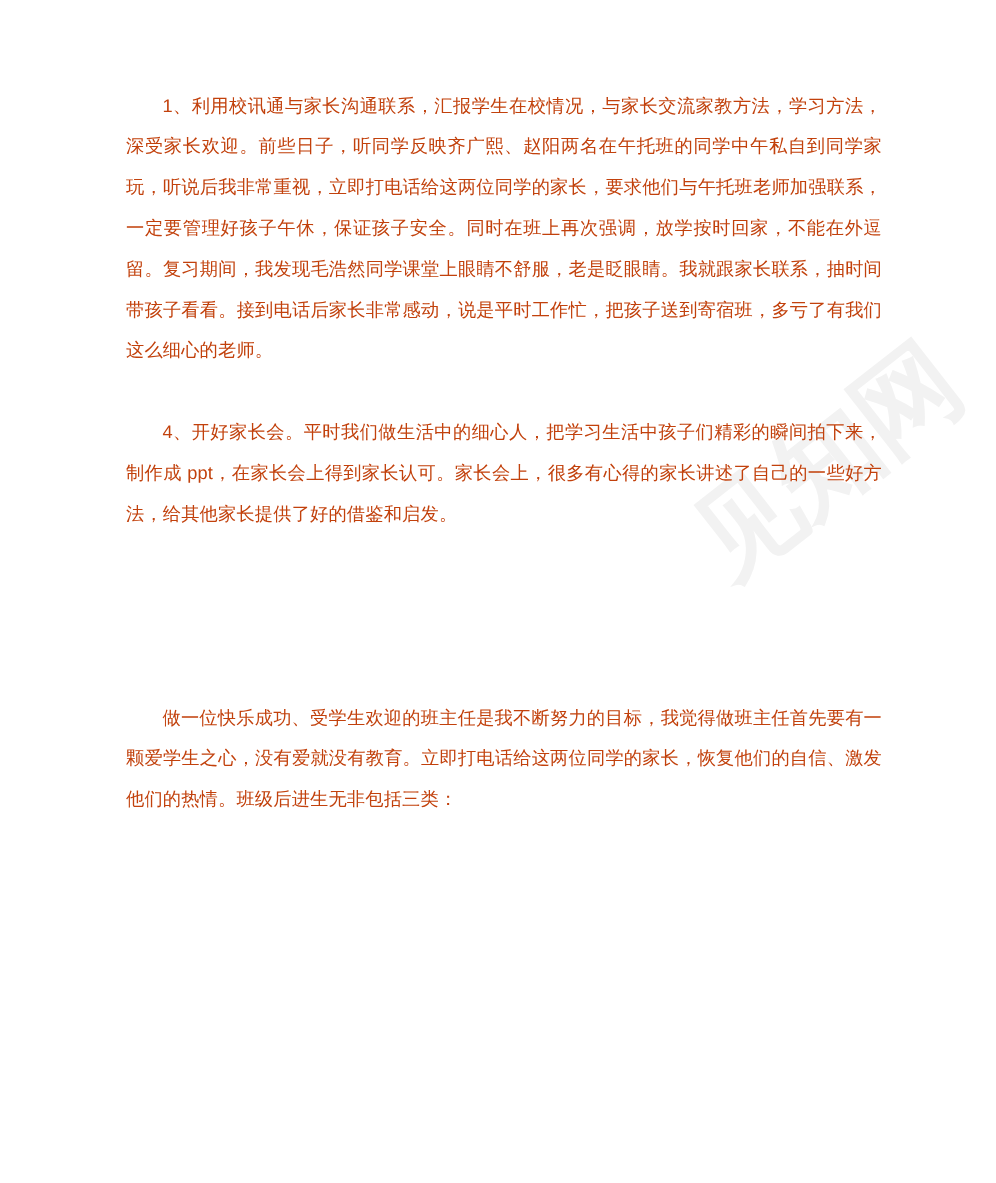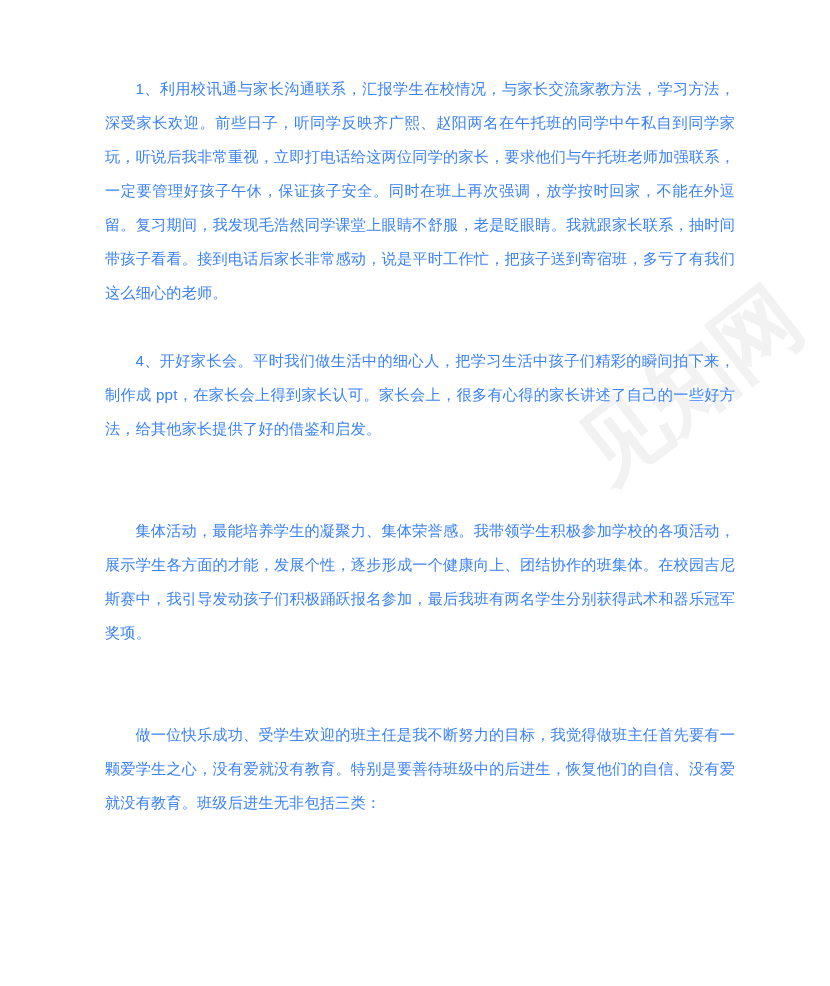--- a/index.html
+++ b/index.html
@@ -49,21 +49,21 @@
     width: 830px;
     height: 986px;
     z-index: 2;
     box-sizing: border-box;
     padding: 72px 95px 0 105px;
   }
   .para {
     margin: 0;
     font-size: 15.2px;
     line-height: 34px;
-    color: #3b82f6;
+    color: #c2410c;
     text-align: justify;
     text-justify: inter-ideograph;
     letter-spacing: 0.15px;
     font-weight: 400;
     word-break: break-all;
   }
   .para.indent {
     text-indent: 2em;
   }
   .para.heading {
@@ -88,23 +88,22 @@
 
     <div class="gap-sm"></div>
 
     <p class="para indent">4、开好家长会。平时我们做生活中的细心人，把学习生活中孩子们精彩的瞬间拍下来，制作成 ppt，在家长会上得到家长认可。家长会上，很多有心得的家长讲述了自己的一些好方法，给其他家长提供了好的借鉴和启发。</p>
 
     <div class="gap-sm"></div>
 
 
     <div class="gap-sm"></div>
 
-    <p class="para indent">集体活动，最能培养学生的凝聚力、集体荣誉感。我带领学生积极参加学校的各项活动，展示学生各方面的才能，发展个性，逐步形成一个健康向上、团结协作的班集体。在校园吉尼斯赛中，我引导发动孩子们积极踊跃报名参加，最后我班有两名学生分别获得武术和器乐冠军奖项。</p>
 
     <div class="gap-sm"></div>
 
 
     <div class="gap-sm"></div>
 
-    <p class="para indent">做一位快乐成功、受学生欢迎的班主任是我不断努力的目标，我觉得做班主任首先要有一颗爱学生之心，没有爱就没有教育。特别是要善待班级中的后进生，恢复他们的自信、没有爱就没有教育。班级后进生无非包括三类：</p>
+    <p class="para indent">做一位快乐成功、受学生欢迎的班主任是我不断努力的目标，我觉得做班主任首先要有一颗爱学生之心，没有爱就没有教育。立即打电话给这两位同学的家长，恢复他们的自信、激发他们的热情。班级后进生无非包括三类：</p>
 
   </div>
 </div>
 
 </body></html>

